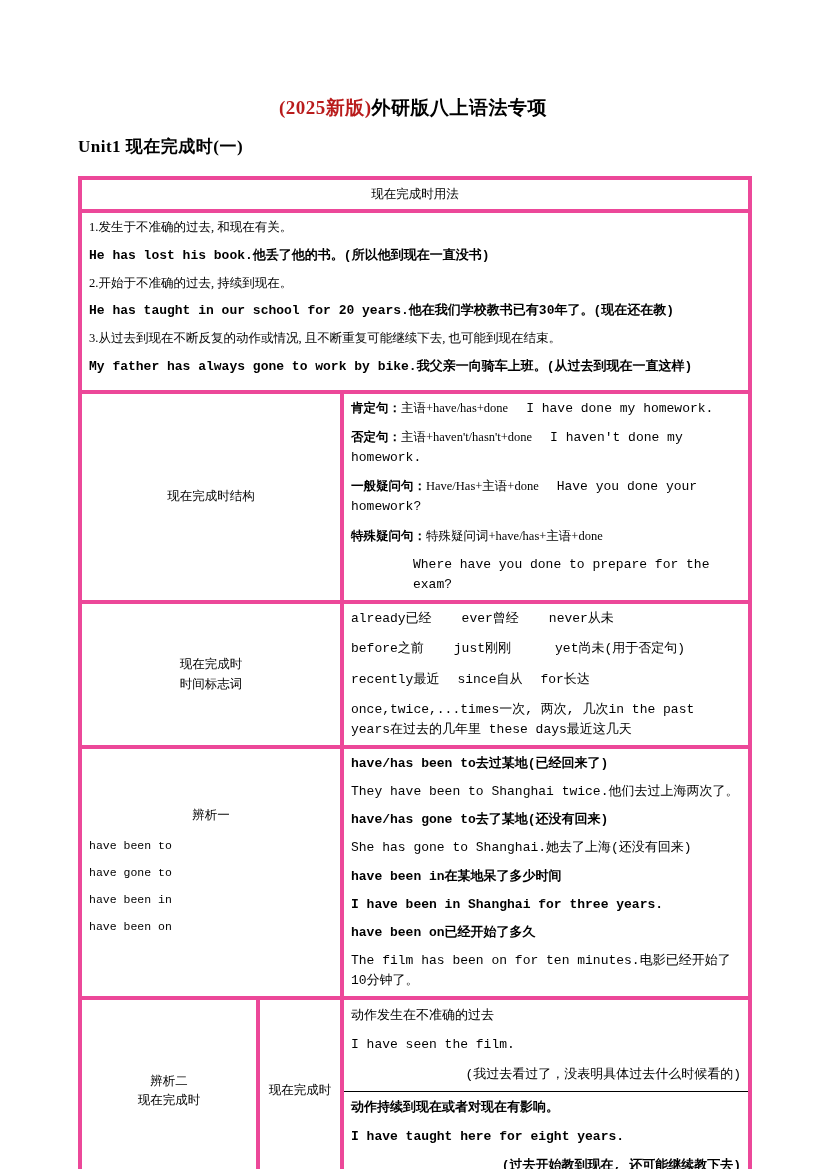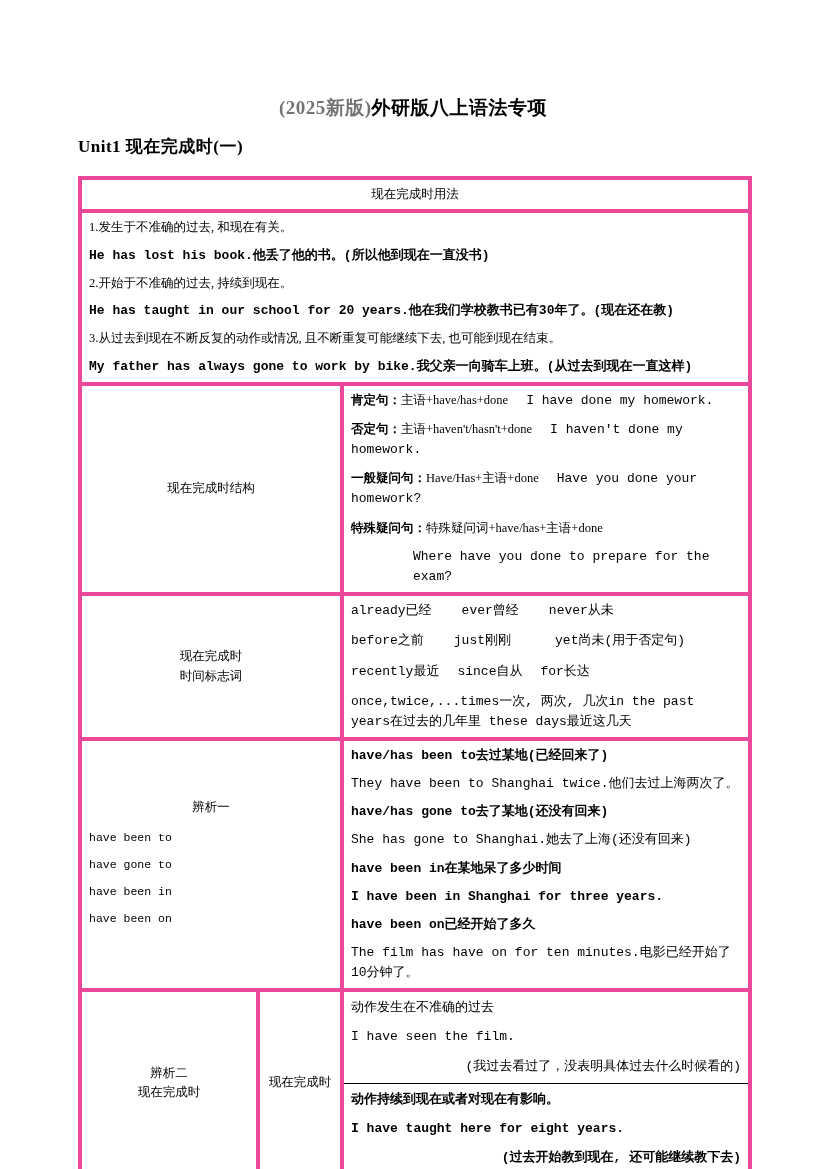--- a/index.html
+++ b/index.html
@@ -24,21 +24,21 @@
   }
   .doc-title {
     text-align: center;
     font-family: "Liberation Serif", serif;
     font-size: 19px;
     font-weight: bold;
     margin: 0 0 6px 0;
     letter-spacing: 0.5px;
   }
   .doc-title .red {
-    color: #737373;
+    color: #b91c1c;
   }
   .doc-subtitle {
     text-align: left;
     font-size: 17px;
     font-weight: bold;
     margin: 14px 0 18px 0;
     letter-spacing: 0.5px;
   }
   table.grammar {
     width: 100%;
@@ -67,21 +67,21 @@
     font-size: 13px;
     letter-spacing: 0px;
   }
   .bold {
     font-weight: bold;
   }
   .sec1 p {
     margin: 0 0 8px 0;
   }
   .sec1 p:last-child {
-    margin-bottom: 0;
+    margin-bottom: 8px;
   }
   .struct p {
     margin: 0 0 9px 0;
   }
   .struct p:last-child {
     margin-bottom: 0;
   }
   .struct .indent {
     padding-left: 62px;
   }
@@ -194,21 +194,21 @@
         <div class="label-item">have been on</div>
       </td>
       <td class="d1">
         <p class="mono bold">have/has been to去过某地(已经回来了)</p>
         <p class="mono">They have been to Shanghai twice.他们去过上海两次了。</p>
         <p class="mono bold">have/has gone to去了某地(还没有回来)</p>
         <p class="mono">She has gone to Shanghai.她去了上海(还没有回来)</p>
         <p class="mono bold">have been in在某地呆了多少时间</p>
         <p class="mono bold">I have been in Shanghai for three years.</p>
         <p class="mono bold">have been on已经开始了多久</p>
-        <p class="mono">The film has have on for ten minutes.电影已经开始了10分钟了。</p>
+        <p class="mono">The film has been on for ten minutes.电影已经开始了10分钟了。</p>
       </td>
     </tr>
 
     <tr>
       <td class="label-cell">
         <div>辨析二</div>
         <div>现在完成时</div>
       </td>
       <td class="label-cell">现在完成时</td>
       <td style="padding:0">

